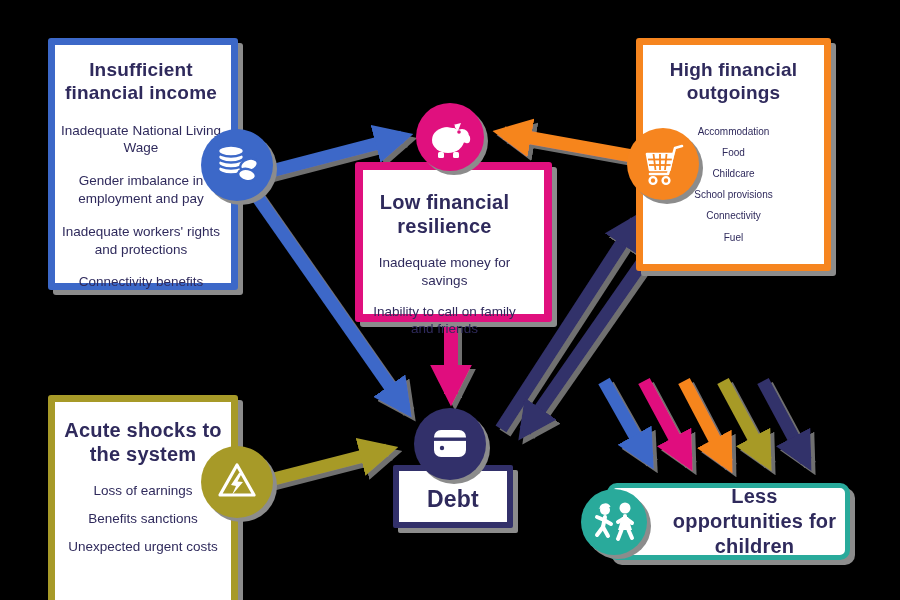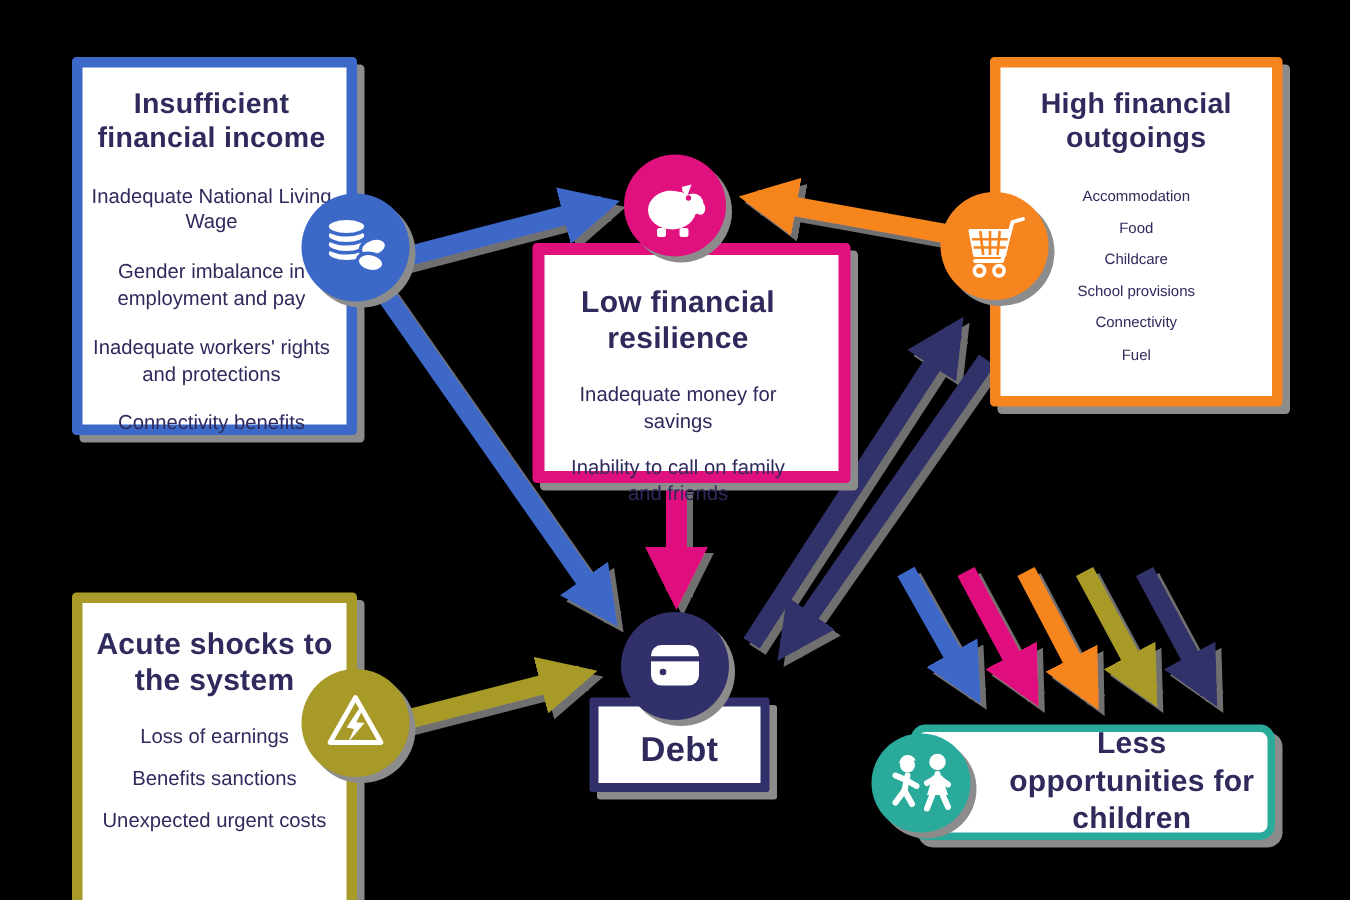--- a/index.html
+++ b/index.html
@@ -8,25 +8,25 @@
   svg.arrow-layer{position:absolute;left:0;top:0;z-index:1;}
   .box{position:absolute;z-index:2;background:#fff;box-sizing:border-box;
        box-shadow:5px 5px 0 #8c8c8c;display:flex;flex-direction:column;
        align-items:center;text-align:center;color:#2f2a5c;}
   .box .title{font-weight:bold;font-size:19px;line-height:1.2;letter-spacing:.2px;}
   .box .item{font-size:13.5px;line-height:1.32;font-weight:500;}
   .box-income{left:48px;top:38px;width:190px;height:252px;border:7px solid #3c68c8;
               padding:14px 6px 0 2px;border-radius:3px;}
   .box-income .title{margin-bottom:17px;}
   .box-income .item{margin-bottom:15px;}
-  .box-outgoings{left:660px;top:38px;width:195px;height:233px;border:7px solid #f6851f;
+  .box-outgoings{left:636px;top:38px;width:195px;height:233px;border:7px solid #f6851f;
                  padding:14px 6px 0 6px;border-radius:3px;}
   .box-outgoings .title{margin-bottom:20px;}
   .box-outgoings .item{margin-bottom:8px;font-size:10px;}
-  .box-resilience{left:355px;top:162px;width:212px;height:160px;border:8px solid #e0107e;
+  .box-resilience{left:355px;top:162px;width:197px;height:160px;border:8px solid #e0107e;
                   padding:20px 24px 0 6px;border-radius:3px;}
   .box-resilience .title{margin-bottom:16px;font-size:20px;}
   .box-resilience .item{margin-bottom:13px;}
   .box-shocks{left:48px;top:395px;width:190px;height:212px;border:7px solid #a79a28;
               padding:16px 6px 0 6px;border-radius:3px;}
   .box-shocks .title{margin-bottom:16px;font-size:20px;}
   .box-shocks .item{margin-bottom:10px;}
   .box-debt{left:393px;top:465px;width:120px;height:63px;border:6px solid #32306a;
             justify-content:flex-end;padding-bottom:8px;border-radius:2px;}
   .box-debt .title{font-size:23px;}

